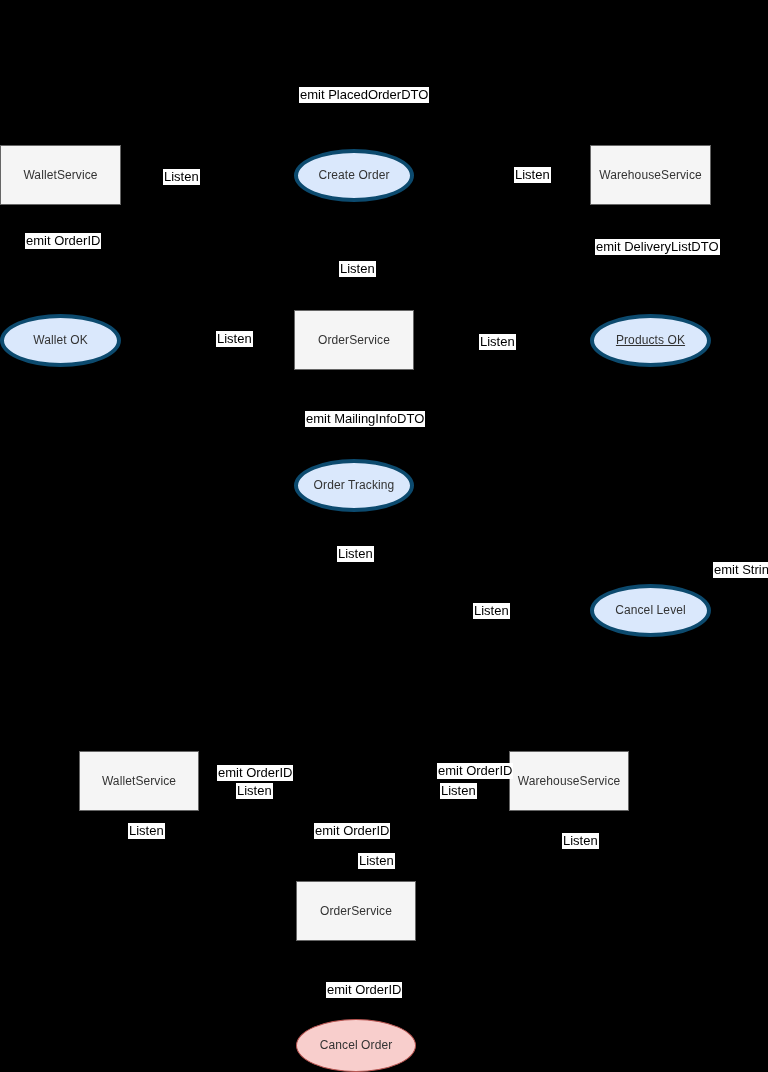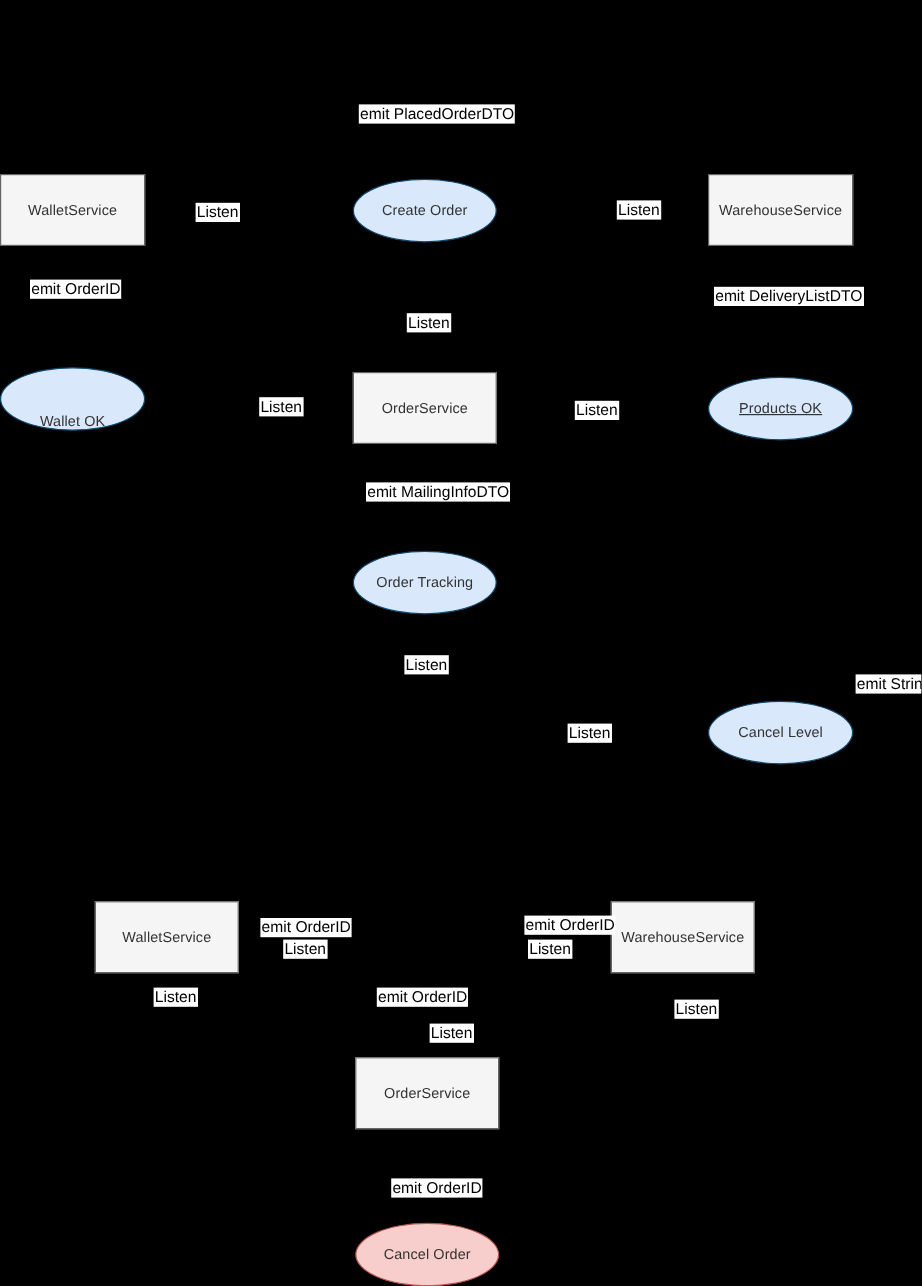--- a/index.html
+++ b/index.html
@@ -29,21 +29,21 @@
     line-height: 1.2;
     color: #333333;
     letter-spacing: 0.1px;
   }
   .node.box {
     background: #f5f5f5;
     border: 1px solid #666666;
   }
   .node.ellipse-blue {
     background: #dae8fc;
-    border: 1px solid #0c4a6e;
+    border: 4px solid #0c4a6e;
     border-radius: 50%;
   }
   .node.ellipse-red {
     background: #f8cecc;
     border: 1px solid #b85450;
     border-radius: 50%;
   }
   .edge-label {
     position: absolute;
     background: #ffffff;
@@ -80,21 +80,21 @@
     </svg>
     <div class="node box" style="left: 0px; top: 145px; width: 121px; height: 60px;">
       <span>WalletService</span>
     </div>
     <div class="node ellipse-blue" style="left: 294px; top: 149px; width: 120px; height: 53px;">
       <span>Create Order</span>
     </div>
     <div class="node box" style="left: 590px; top: 145px; width: 121px; height: 60px;">
       <span>WarehouseService</span>
     </div>
-    <div class="node ellipse-blue" style="left: 0px; top: 306px; width: 121px; height: 53px; align-items: flex-end;">
+    <div class="node ellipse-blue" style="left: 0px; top: 314px; width: 121px; height: 53px;">
       <span>Wallet OK</span>
     </div>
     <div class="node box" style="left: 294px; top: 310px; width: 120px; height: 60px;">
       <span>OrderService</span>
     </div>
     <div class="node ellipse-blue" style="left: 590px; top: 314px; width: 121px; height: 53px; text-decoration: underline;">
       <span>Products OK</span>
     </div>
     <div class="node ellipse-blue" style="left: 294px; top: 459px; width: 120px; height: 53px;">
       <span>Order Tracking</span>
@@ -115,21 +115,21 @@
       <span>Cancel Order</span>
     </div>
     <div class="edge-label" style="left: 299px; top: 87px;">emit PlacedOrderDTO</div>
     <div class="edge-label" style="left: 163px; top: 169px;">Listen</div>
     <div class="edge-label" style="left: 514px; top: 167px;">Listen</div>
     <div class="edge-label" style="left: 25px; top: 233px;">emit OrderID</div>
     <div class="edge-label" style="left: 595px; top: 239px;">emit DeliveryListDTO</div>
     <div class="edge-label" style="left: 339px; top: 261px;">Listen</div>
     <div class="edge-label" style="left: 216px; top: 331px;">Listen</div>
     <div class="edge-label" style="left: 479px; top: 334px;">Listen</div>
-    <div class="edge-label" style="left: 305px; top: 402px;">emit MailingInfoDTO</div>
+    <div class="edge-label" style="left: 305px; top: 411px;">emit MailingInfoDTO</div>
     <div class="edge-label" style="left: 337px; top: 546px;">Listen</div>
     <div class="edge-label" style="left: 473px; top: 603px;">Listen</div>
     <div class="edge-label" style="left: 713px; top: 562px;">emit String</div>
     <div class="edge-label" style="left: 217px; top: 765px;">emit OrderID</div>
     <div class="edge-label" style="left: 236px; top: 783px;">Listen</div>
     <div class="edge-label" style="left: 437px; top: 763px;">emit OrderID</div>
     <div class="edge-label" style="left: 440px; top: 783px;">Listen</div>
     <div class="edge-label" style="left: 128px; top: 823px;">Listen</div>
     <div class="edge-label" style="left: 314px; top: 823px;">emit OrderID</div>
     <div class="edge-label" style="left: 562px; top: 833px;">Listen</div>

